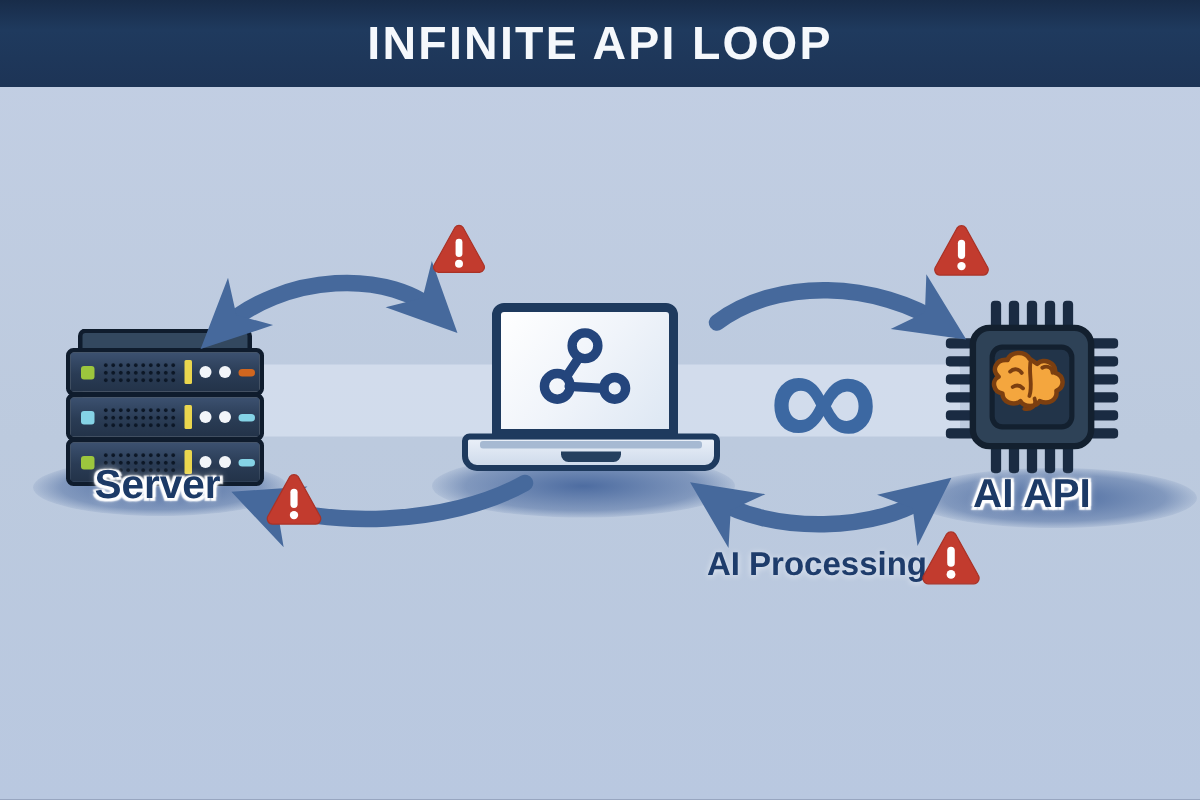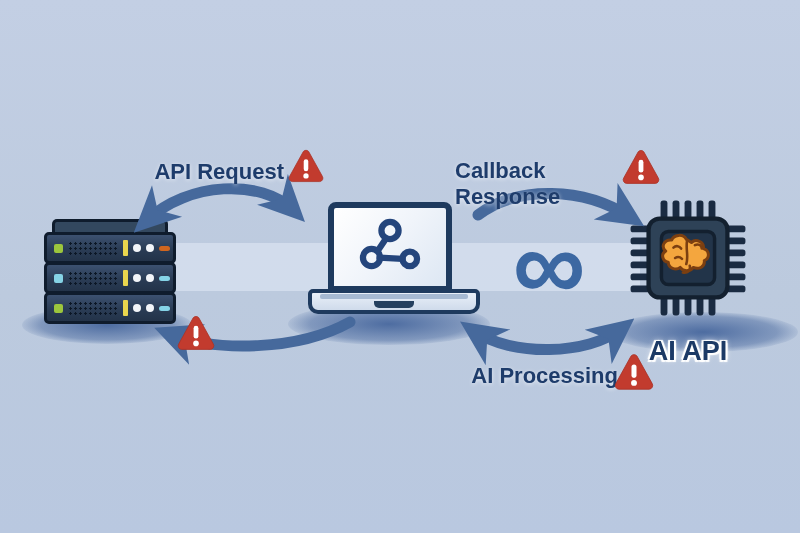--- a/index.html
+++ b/index.html
@@ -18,21 +18,21 @@
   .shadow{position:absolute;border-radius:50%;
           background:radial-gradient(ellipse at center, rgba(58,92,150,.85) 0%, rgba(58,92,150,.45) 55%, rgba(58,92,150,0) 75%);}
   .shadow.server{left:22px;top:306px;width:170px;height:38px;}
   .shadow.webhook{left:288px;top:303px;width:202px;height:42px;}
   .shadow.chip{left:608px;top:312px;width:190px;height:40px;}
   
   .node-label{position:absolute;font-weight:bold;color:#1c3a66;z-index:7;
               text-shadow:-2px -1px 1px #fff,2px -1px 1px #fff,-2px 2px 1px #fff,2px 2px 1px #fff,0 0 6px rgba(255,255,255,.9);}
   .node-label.server{left:40px;top:308px;width:130px;text-align:center;font-size:27px;}
   .node-label.webhook{left:318px;top:312px;width:140px;text-align:center;font-size:25px;}
-  .node-label.ai{left:623px;top:314px;width:130px;text-align:center;font-size:27px;margin-top:22px;}
+  .node-label.ai{left:623px;top:314px;width:130px;text-align:center;font-size:27px;}
   
   .edge-label{position:absolute;font-weight:bold;color:#1e3c6b;font-size:22px;z-index:6;
               text-shadow:0 1px 4px rgba(255,255,255,.65);}
   .edge-label.req{left:150px;top:159px;width:134px;text-align:right;}
   .edge-label.cb{left:455px;top:158px;width:170px;text-align:left;}
   .edge-label.proc{left:468px;top:363px;width:150px;text-align:right;}
   
   .warn{position:absolute;z-index:8;}
   .warn.req{left:286px;top:147px;width:40px;height:38px;}
   .warn.cb{left:620px;top:147px;width:42px;height:40px;}
@@ -71,20 +71,23 @@
   .trackpad{position:absolute;top:8px;left:50%;transform:translateX(-50%);
             width:40px;height:7px;background:#25405f;border-radius:0 0 5px 5px;}
   
   .chip{position:absolute;left:628px;top:198px;z-index:4;}
 </style>
 </head>
 <body>
 
 <div class="stage">
 
+  <div class="titlebar">
+    <h1>INFINITE API LOOP</h1>
+  </div>
 
   <div class="band"></div>
 
   <div class="shadow server"></div>
   <div class="shadow webhook"></div>
   <div class="shadow chip"></div>
 
   <svg class="arrows" width="800" height="533">
     <defs>
       <marker id="ah" viewBox="0 0 10 10" refX="6.5" refY="5" markerWidth="4.4" markerHeight="4.4" orient="auto-start-reverse">
@@ -97,22 +100,20 @@
       </symbol>
     </defs>
     <g stroke="#46699c" stroke-width="11" fill="none" stroke-linecap="round">
       <path d="M146,221 C 188,181 262,179 293,210" marker-start="url(#ah)" marker-end="url(#ah)"></path>
       <path d="M478,215 C 518,185 584,187 630,217" marker-end="url(#ah)"></path>
       <path d="M350,322 C 298,351 216,352 170,334" marker-end="url(#ah)"></path>
       <path d="M474,331 C 512,357 588,355 621,329" marker-start="url(#ah)" marker-end="url(#ah)"></path>
     </g>
   </svg>
 
-  <div class="edge-label req">API Request</div>
-  <div class="edge-label cb">Callback Response</div>
   <div class="edge-label proc">AI Processing</div>
 
   <svg class="warn req" viewBox="0 0 100 100">
       <use href="#warnsym"></use>
     </svg>
   <svg class="warn cb" viewBox="0 0 100 100">
       <use href="#warnsym"></use>
     </svg>
   <svg class="warn proc" viewBox="0 0 100 100">
       <use href="#warnsym"></use>
@@ -143,20 +144,21 @@
     </div>
     <div class="server-unit">
       <span class="led green"></span>
       <span class="vents"></span>
       <span class="sbar"></span>
       <span class="sdot"></span>
       <span class="sdot"></span>
       <span class="sdash blue"></span>
     </div>
   </div>
+  <div class="node-label server">Server</div>
 
   <div class="laptop">
     <div class="lscreen">
       <svg width="66" height="66" viewBox="0 0 100 100">
         <g stroke="#24457c" stroke-width="9.5" fill="none" stroke-linecap="round">
           <circle cx="50" cy="25" r="13"></circle>
           <circle cx="22" cy="66" r="13"></circle>
           <circle cx="80" cy="68" r="11"></circle>
           <path d="M44,37 L32,55"></path>
           <path d="M34,66 L69,68"></path>

